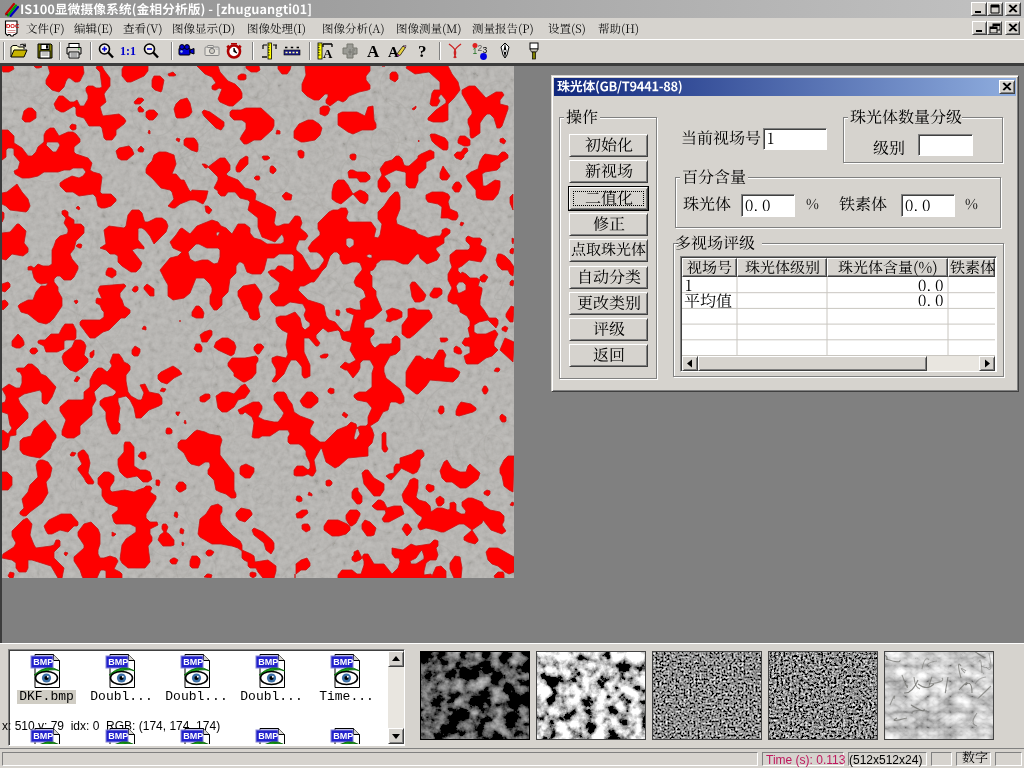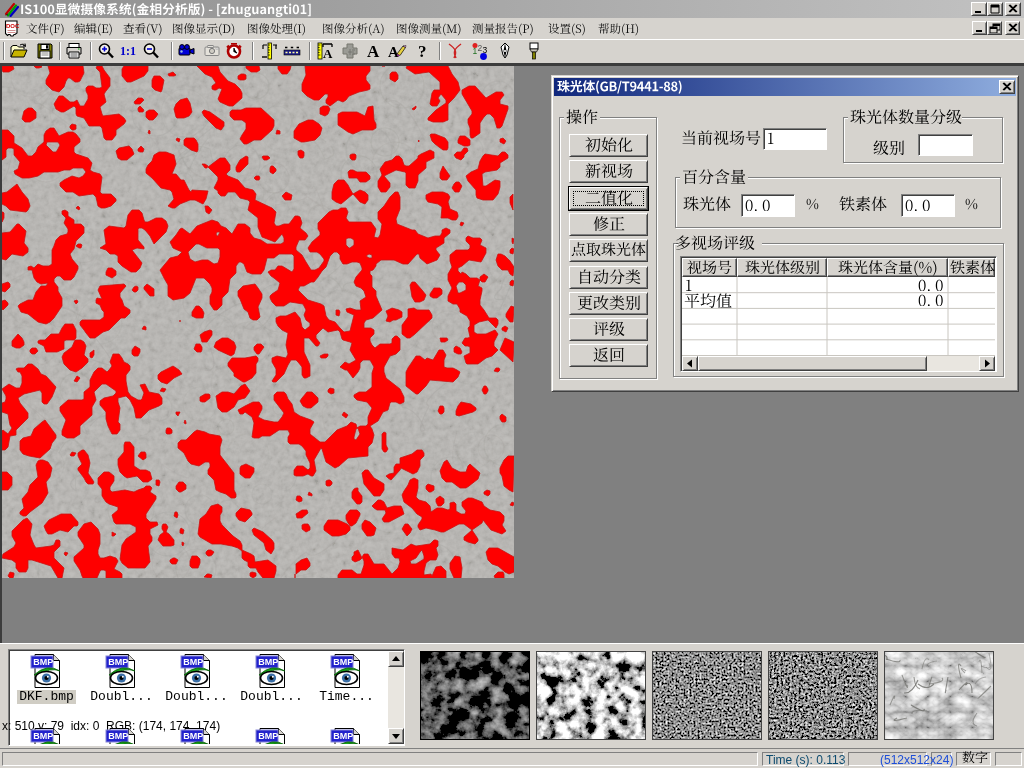--- a/index.html
+++ b/index.html
@@ -653,22 +653,22 @@
 <rect x="0.5" y="0.5" width="109" height="88" fill="none" stroke="#444"></rect>
 </svg>
 <div class="abs" style="left:0;top:749px;width:1024px;height:19px;background:#d6d3ce"></div>
 <div class="abs" style="left:2px;top:752px;width:756px;height:14px;border:1px solid;border-color:#808080 #fff #fff #808080"></div>
 <div class="abs" style="left:762px;top:752px;width:82px;height:14px;border:1px solid;border-color:#808080 #fff #fff #808080"></div>
 <div class="abs" style="left:848px;top:752px;width:79px;height:14px;border:1px solid;border-color:#808080 #fff #fff #808080"></div>
 <div class="abs" style="left:931px;top:752px;width:21px;height:14px;border:1px solid;border-color:#808080 #fff #fff #808080"></div>
 <div class="abs" style="left:956px;top:752px;width:35px;height:14px;border:1px solid;border-color:#808080 #fff #fff #808080"></div>
 <div class="abs" style="left:995px;top:752px;width:27px;height:14px;border:1px solid;border-color:#808080 #fff #fff #808080"></div>
 <div class="abs" style="left:2px;top:719px;font-size:12px;color:#000">x: 510 y: 79&nbsp; idx: 0&nbsp; RGB: (174, 174, 174)</div>
-<div class="abs" style="left:766px;top:753px;font-size:12px;color:#0c4a6e">Time (s): 0.113</div>
-<div class="abs" style="left:880px;top:753px;font-size:12px;color:#1d4ed8">(512x512x24)</div>
+<div class="abs" style="left:766px;top:753px;font-size:12px;color:#be185d">Time (s): 0.113</div>
+<div class="abs" style="left:849px;top:753px;font-size:12px;color:#000000">(512x512x24)</div>
 <svg class="t" style="left:962px;top:751px" width="28" height="16" viewBox="0 0 28 16">
     <path d="M6.6 1.1 5.4 0.7C5.2 1.4 4.9 2.2 4.6 2.7L4.8 2.8C5.2 2.4 5.7 1.8 6.1 1.3C6.4 1.4 6.5 1.3 6.6 1.1ZM1.3 0.8 1.1 0.9C1.5 1.3 1.9 2 2 2.6C2.7 3.2 3.5 1.7 1.3 0.8ZM3.8 6.7C4.1 6.7 4.3 6.6 4.3 6.4L3.1 6C3 6.3 2.7 6.8 2.5 7.3H0.5L0.7 7.7H2.3C1.9 8.4 1.6 9 1.3 9.4C2.1 9.5 3 9.8 3.8 10.2C3.1 11 2 11.6 0.7 12L0.8 12.2C2.4 11.8 3.5 11.3 4.4 10.5C4.8 10.8 5.2 11 5.4 11.3C6.1 11.5 6.4 10.7 5 9.9C5.5 9.3 5.9 8.6 6.2 7.8C6.4 7.8 6.6 7.8 6.7 7.7L5.8 6.9L5.3 7.3H3.4ZM5.3 7.7C5.1 8.5 4.8 9.1 4.3 9.7C3.8 9.5 3.1 9.3 2.2 9.2C2.5 8.8 2.9 8.2 3.2 7.7ZM9.5 0.6 8.1 0.3C7.8 2.6 7.2 5 6.4 6.6L6.6 6.7C7 6.2 7.4 5.5 7.7 4.8C8 6.3 8.3 7.7 8.9 8.9C8.1 10.1 7 11.1 5.4 12L5.5 12.2C7.2 11.5 8.4 10.6 9.3 9.6C9.9 10.6 10.7 11.5 11.8 12.2C11.9 11.8 12.2 11.6 12.6 11.6L12.6 11.4C11.4 10.8 10.5 10 9.8 8.9C10.7 7.5 11.2 5.7 11.4 3.6H12.3C12.5 3.6 12.6 3.5 12.7 3.4C12.2 3 11.6 2.5 11.6 2.5L10.9 3.2H8.4C8.6 2.5 8.9 1.7 9 0.9C9.3 0.9 9.5 0.8 9.5 0.6ZM8.2 3.6H10.5C10.3 5.4 10 6.9 9.3 8.2C8.7 7.1 8.2 5.8 7.9 4.4ZM6.2 2.3 5.6 3H4.1V0.8C4.4 0.7 4.6 0.6 4.6 0.4L3.3 0.3V3L0.6 3L0.7 3.4H2.9C2.4 4.4 1.5 5.4 0.5 6.1L0.6 6.3C1.7 5.8 2.6 5.1 3.3 4.3V6.1H3.5C3.8 6.1 4.1 5.9 4.1 5.8V3.8C4.7 4.4 5.4 5.1 5.7 5.7C6.6 6.2 7 4.5 4.1 3.6V3.4H6.8C7 3.4 7.1 3.3 7.2 3.2C6.8 2.8 6.2 2.3 6.2 2.3Z M18.7 0.3 18.6 0.4C19 0.8 19.5 1.5 19.6 2.1C20.4 2.7 21.3 0.9 18.7 0.3ZM15.2 1.7 15 1.7C15 2.5 14.5 3.3 14 3.5C13.7 3.7 13.5 4 13.7 4.3C13.8 4.6 14.3 4.6 14.7 4.4C15 4.1 15.4 3.6 15.4 2.7H23.9C23.7 3.2 23.4 3.8 23.2 4.2L23.4 4.3C23.9 4 24.6 3.3 25 2.9C25.2 2.9 25.4 2.8 25.5 2.8L24.4 1.8L23.9 2.3H15.3C15.3 2.1 15.3 1.9 15.2 1.7ZM24.2 6.7 23.6 7.5H19.9V6.3C20.2 6.3 20.3 6.2 20.4 6C21.2 5.6 22.1 5.1 22.7 4.7C23 4.7 23.1 4.7 23.2 4.6L22.2 3.6L21.6 4.2H15.8L15.9 4.6H21.4C21 5 20.5 5.6 20 5.9L19.1 5.8V7.5H13.6L13.7 7.9H19.1V10.9C19.1 11.1 19 11.2 18.7 11.2C18.4 11.2 16.8 11 16.8 11V11.3C17.5 11.3 17.9 11.4 18.1 11.6C18.3 11.7 18.4 11.9 18.4 12.2C19.8 12.1 19.9 11.6 19.9 10.9V7.9H25.1C25.2 7.9 25.4 7.8 25.4 7.6C24.9 7.2 24.2 6.7 24.2 6.7Z" fill="#000"></path>
   </svg>
 <div class="abs" style="left:551px;top:75px;width:468px;height:317px;background:#d6d3ce;
 border:1px solid;border-color:#d6d3ce #404040 #404040 #d6d3ce;
 box-shadow:inset 1px 1px 0 #fff, inset -1px -1px 0 #808080"></div>
 <div class="abs" style="left:554px;top:78px;width:462px;height:18px;background:linear-gradient(90deg,#10277c,#8fadde)"></div>
 <svg class="t" style="left:557px;top:80px" width="127" height="16" viewBox="0 0 127 16">
     <path d="M6 0.8C5.8 2.2 5.4 3.7 4.8 4.6C5.1 4.8 5.7 5.1 6 5.4C6.3 4.9 6.5 4.4 6.7 3.8H8.1V5.6H5V7H7.5C6.7 8.5 5.5 9.9 4.2 10.6C4.5 10.9 5 11.4 5.2 11.8C6.3 11.1 7.3 9.9 8.1 8.6V12.3H9.6V8.6C10.2 9.8 11 10.9 11.8 11.6C12.1 11.3 12.6 10.7 12.9 10.4C11.9 9.7 10.8 8.3 10.1 7H12.6V5.6H9.6V3.8H12V2.4H9.6V0.1H8.1V2.4H7.2C7.3 1.9 7.4 1.5 7.4 1ZM0.4 9.6 0.7 11C2 10.7 3.6 10.3 5 9.9L4.8 8.4L3.5 8.8V6.1H4.8V4.6H3.5V2.3H5V0.9H0.5V2.3H2V4.6H0.6V6.1H2V9.2Z M14.2 1.2C14.8 2.2 15.4 3.6 15.6 4.4L17.1 3.8C16.9 3 16.2 1.7 15.6 0.7ZM22.6 0.6C22.3 1.6 21.7 3 21.2 3.9L22.5 4.4C23.1 3.6 23.7 2.3 24.3 1.2ZM18.3 0.1V4.9H13.3V6.4H16.5C16.3 8.5 16 10.1 12.9 11C13.3 11.3 13.7 11.9 13.9 12.4C17.3 11.2 17.9 9.1 18.1 6.4H20V10.3C20 11.8 20.4 12.3 21.8 12.3C22.1 12.3 23.1 12.3 23.4 12.3C24.7 12.3 25.1 11.7 25.2 9.4C24.8 9.3 24.2 9 23.8 8.8C23.8 10.6 23.7 10.8 23.3 10.8C23 10.8 22.3 10.8 22.1 10.8C21.6 10.8 21.6 10.8 21.6 10.3V6.4H25V4.9H19.9V0.1Z M28.2 0.2C27.6 2 26.6 3.9 25.5 5.1C25.8 5.5 26.2 6.3 26.3 6.7C26.6 6.4 26.9 6.1 27.1 5.7V12.3H28.6V3.1C29 2.3 29.4 1.5 29.7 0.6ZM29.4 2.5V3.9H31.9C31.2 6 30 8.1 28.7 9.2C29 9.5 29.5 10.1 29.8 10.4C30.2 10 30.6 9.5 30.9 9V10.2H32.7V12.2H34.2V10.2H35.9V9C36.3 9.5 36.6 10 37 10.4C37.2 10 37.8 9.4 38.1 9.2C36.9 8 35.7 6 35 3.9H37.8V2.5H34.2V0.2H32.7V2.5ZM32.7 8.8H31.1C31.7 7.8 32.2 6.7 32.7 5.5ZM34.2 8.8V5.3C34.6 6.6 35.2 7.8 35.8 8.8Z M41 13.8 42.2 13.3C41.1 11.4 40.6 9.2 40.6 7.1C40.6 5 41.1 2.8 42.2 0.9L41 0.4C39.8 2.4 39.1 4.5 39.1 7.1C39.1 9.7 39.8 11.8 41 13.8Z M47.8 11.4C49.2 11.4 50.3 10.9 51 10.2V5.9H47.5V7.4H49.2V9.3C49 9.6 48.5 9.7 48 9.7C46.1 9.7 45.2 8.4 45.2 6.3C45.2 4.3 46.3 3 47.9 3C48.8 3 49.3 3.4 49.8 3.8L50.8 2.6C50.2 2 49.2 1.4 47.8 1.4C45.3 1.4 43.2 3.2 43.2 6.4C43.2 9.6 45.2 11.4 47.8 11.4Z M52.7 11.2H56.1C58.2 11.2 59.8 10.3 59.8 8.3C59.8 7.1 59.1 6.3 58 6.1V6C58.8 5.7 59.3 4.8 59.3 3.9C59.3 2.1 57.8 1.5 55.9 1.5H52.7ZM54.6 5.5V3H55.7C56.9 3 57.5 3.4 57.5 4.2C57.5 5 56.9 5.5 55.7 5.5ZM54.6 9.7V6.9H55.9C57.3 6.9 57.9 7.3 57.9 8.2C57.9 9.2 57.2 9.7 55.9 9.7Z M60.2 13.5H61.4L64.7 0.7H63.4Z M67.8 11.2H69.7V3.2H72.4V1.5H65.1V3.2H67.8Z M75.8 11.4C77.7 11.4 79.5 9.8 79.5 6.1C79.5 2.8 77.8 1.4 76 1.4C74.3 1.4 73 2.6 73 4.6C73 6.6 74.1 7.6 75.7 7.6C76.4 7.6 77.2 7.2 77.7 6.6C77.6 9 76.7 9.8 75.7 9.8C75.1 9.8 74.5 9.5 74.1 9.1L73.1 10.3C73.7 10.9 74.6 11.4 75.8 11.4ZM77.7 5.2C77.2 6 76.6 6.3 76.1 6.3C75.3 6.3 74.7 5.7 74.7 4.6C74.7 3.4 75.3 2.8 76 2.8C76.8 2.8 77.5 3.5 77.7 5.2Z M84.1 11.2H85.9V8.7H87.1V7.2H85.9V1.5H83.6L80 7.4V8.7H84.1ZM84.1 7.2H81.9L83.4 4.8C83.7 4.3 83.9 3.8 84.2 3.3H84.2C84.2 3.8 84.1 4.7 84.1 5.3Z M91.5 11.2H93.2V8.7H94.4V7.2H93.2V1.5H90.9L87.4 7.4V8.7H91.5ZM91.5 7.2H89.2L90.7 4.8C91 4.3 91.2 3.8 91.5 3.3H91.5C91.5 3.8 91.5 4.7 91.5 5.3Z M95.5 11.2H101.3V9.6H99.4V1.5H98C97.4 1.9 96.8 2.2 95.8 2.4V3.5H97.5V9.6H95.5Z M102.4 8.2H105.9V6.8H102.4Z M110 11.4C112 11.4 113.3 10.2 113.3 8.8C113.3 7.5 112.5 6.7 111.6 6.2V6.1C112.3 5.7 112.9 4.9 112.9 4C112.9 2.4 111.8 1.4 110.1 1.4C108.4 1.4 107.2 2.4 107.2 3.9C107.2 5 107.7 5.7 108.4 6.2V6.3C107.5 6.7 106.8 7.6 106.8 8.8C106.8 10.3 108.2 11.4 110 11.4ZM110.6 5.7C109.6 5.3 108.9 4.8 108.9 3.9C108.9 3.2 109.4 2.7 110 2.7C110.8 2.7 111.3 3.3 111.3 4.1C111.3 4.6 111.1 5.2 110.6 5.7ZM110.1 10C109.2 10 108.4 9.5 108.4 8.6C108.4 7.9 108.8 7.2 109.3 6.8C110.6 7.3 111.5 7.7 111.5 8.7C111.5 9.6 110.9 10 110.1 10Z M117.3 11.4C119.3 11.4 120.6 10.2 120.6 8.8C120.6 7.5 119.8 6.7 119 6.2V6.1C119.6 5.7 120.2 4.9 120.2 4C120.2 2.4 119.1 1.4 117.4 1.4C115.7 1.4 114.5 2.4 114.5 3.9C114.5 5 115 5.7 115.8 6.2V6.3C114.9 6.7 114.1 7.6 114.1 8.8C114.1 10.3 115.5 11.4 117.3 11.4ZM117.9 5.7C116.9 5.3 116.2 4.8 116.2 3.9C116.2 3.2 116.7 2.7 117.4 2.7C118.2 2.7 118.6 3.3 118.6 4.1C118.6 4.6 118.4 5.2 117.9 5.7ZM117.4 10C116.5 10 115.8 9.5 115.8 8.6C115.8 7.9 116.1 7.2 116.6 6.8C117.9 7.3 118.8 7.7 118.8 8.7C118.8 9.6 118.2 10 117.4 10Z M122.7 13.8C123.9 11.8 124.6 9.7 124.6 7.1C124.6 4.5 123.9 2.4 122.7 0.4L121.5 0.9C122.6 2.8 123.1 5 123.1 7.1C123.1 9.2 122.6 11.4 121.5 13.3Z" fill="#fff"></path>
   </svg>

